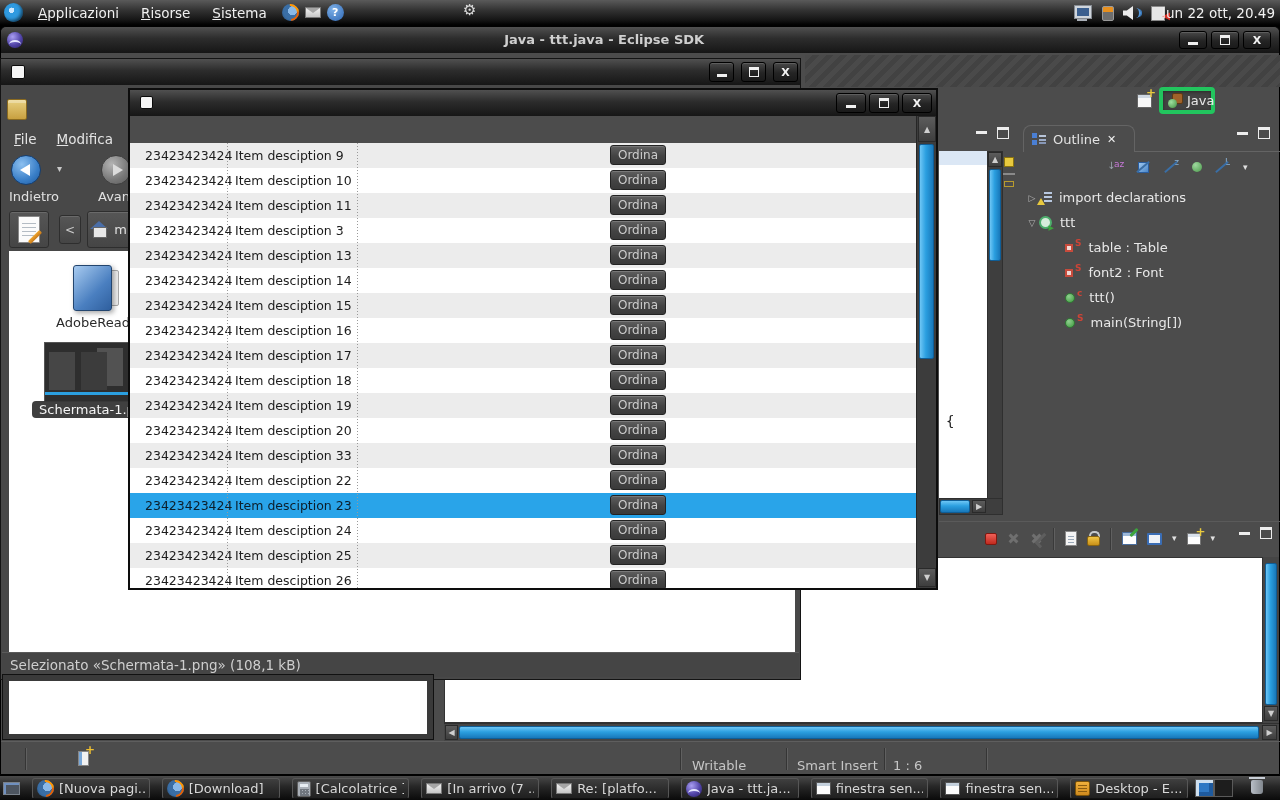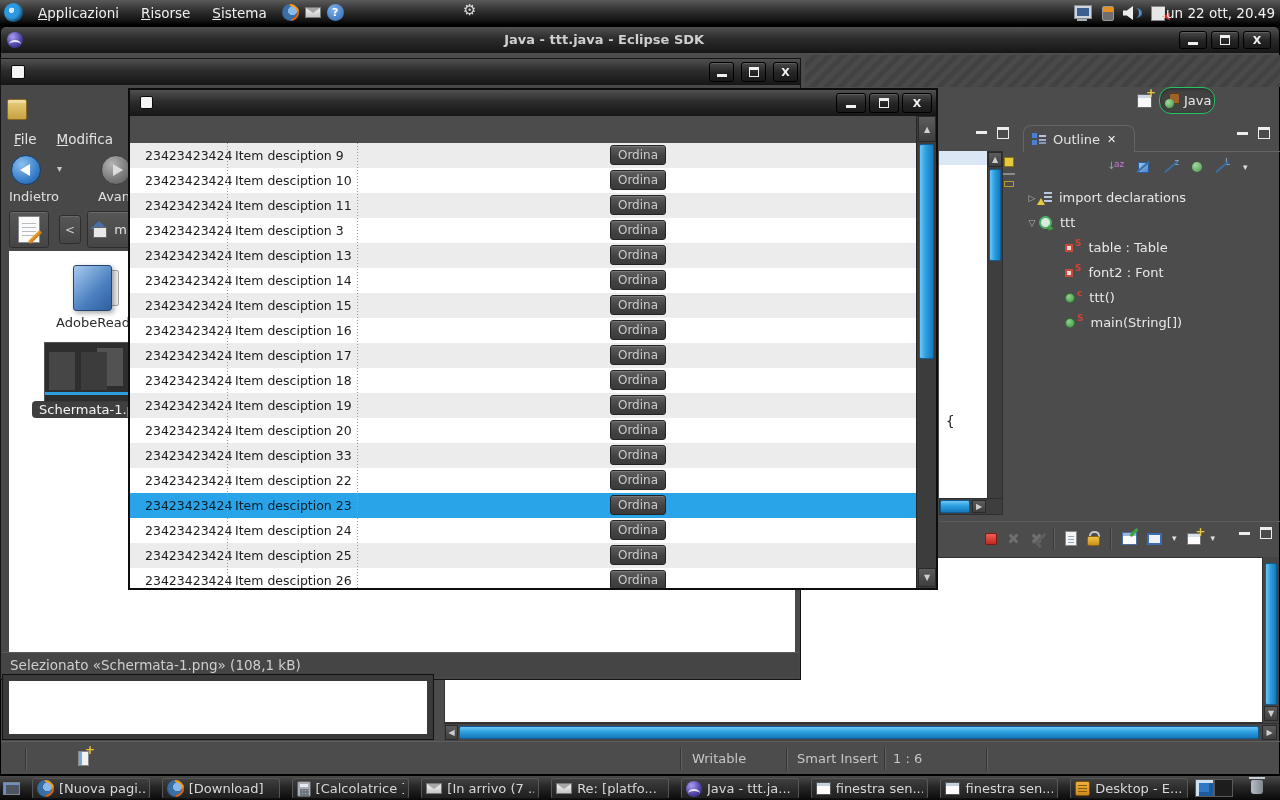--- a/index.html
+++ b/index.html
@@ -31,21 +31,21 @@
 #eclipse{position:absolute;left:0;top:26px;width:1280px;height:749px;z-index:10;
   background:#4c4c4c;border:1px solid #000;border-radius:6px 6px 0 0;}
 #ec-titlebar{position:absolute;left:0;top:0;width:100%;height:26px;border-radius:6px 6px 0 0;}
 #ec-title{position:absolute;left:47.2%;top:5px;transform:translateX(-50%);
   font-size:13px;font-weight:bold;color:#cfcfcf;white-space:nowrap;}
 #ec-stripes{position:absolute;left:804px;top:28px;width:476px;height:32px;
   background:repeating-linear-gradient(135deg,#4a4a4a 0 5px,#424242 5px 10px);}
 .groove{position:absolute;width:2px;background:linear-gradient(90deg,#353535 50%,#606060 50%);}
 #ec-statusbar{position:absolute;left:0;top:714px;width:1280px;height:35px;border-top:1px solid #5e5e5e;
   color:#c6c6c6;font-size:13px;}
-.sb-txt{position:absolute;top:9px;white-space:nowrap;}
+.sb-txt{position:absolute;top:16px;white-space:nowrap;}
 
 
 #outline-tab{position:absolute;left:1022px;top:98px;width:112px;height:27px;
   border:1px solid #646464;border-bottom:none;border-radius:8px 8px 0 0;
   display:flex;align-items:center;gap:7px;padding:0 8px;color:#e2e2e2;font-size:13px;}
 #outline-tabline{position:absolute;left:1134px;top:124px;width:146px;height:1px;background:#646464;}
 #ol-toolbar{position:absolute;left:1106px;top:128px;height:24px;display:flex;align-items:center;gap:13px;}
 .orow{height:25px;display:flex;align-items:center;color:#e8e8e8;font-size:13px;white-space:nowrap;}
 .exp{width:14px;color:#b4b4b4;font-size:9px;text-align:center;flex:0 0 14px;}
 .osp{flex:0 0 40px;}
@@ -66,21 +66,21 @@
 
 #con-toolbar{position:absolute;left:938px;top:494px;width:342px;height:34px;
   display:flex;align-items:center;gap:10px;padding-left:46px;border-top:1px solid #5a5a5a;}
 .tsep{width:2px;height:22px;background:linear-gradient(90deg,#3a3a3a 50%,#606060 50%);}
 #con-white{position:absolute;left:443px;top:530px;width:835px;height:166px;background:#fff;border:1px solid #333;}
 #con-hbar{position:absolute;left:443px;top:696px;width:835px;height:18px;background:#454545;border-top:1px solid #303030;}
 #con-vbar{position:absolute;left:1261px;top:530px;width:17px;height:166px;background:#454545;border-left:1px solid #303030;}
 
 
 #persp-java{position:absolute;left:1158px;top:60px;width:56px;height:27px;
-  background:#424242;border:1px solid #22c55e;border-radius:12px;box-shadow:inset 0 1px 3px #2a2a2a;
+  background:#424242;border:4px solid #22c55e;border-radius:4px;box-shadow:inset 0 1px 3px #2a2a2a;
   display:flex;align-items:center;gap:4px;padding:0 5px;color:#e8e8e8;font-size:13px;}
 
 
 #fm{position:absolute;left:0;top:58px;width:801px;height:622px;z-index:20;
   background:#484848;border:1px solid #141414;}
 #fm-menubar{position:absolute;left:8px;top:70px;display:flex;gap:10px;color:#e4e4e4;font-size:13.5px;}
 #fm-menubar .fmenu{padding:2px 5px;}
 #fm-status{position:absolute;left:1px;top:593px;width:797px;height:25px;background:#454545;
   border-top:1px solid #5a5a5a;color:#cfcfcf;font-size:13.5px;display:flex;align-items:center;padding-left:8px;}
 #fm-white{position:absolute;left:8px;top:192px;width:786px;height:401px;background:#fff;}

